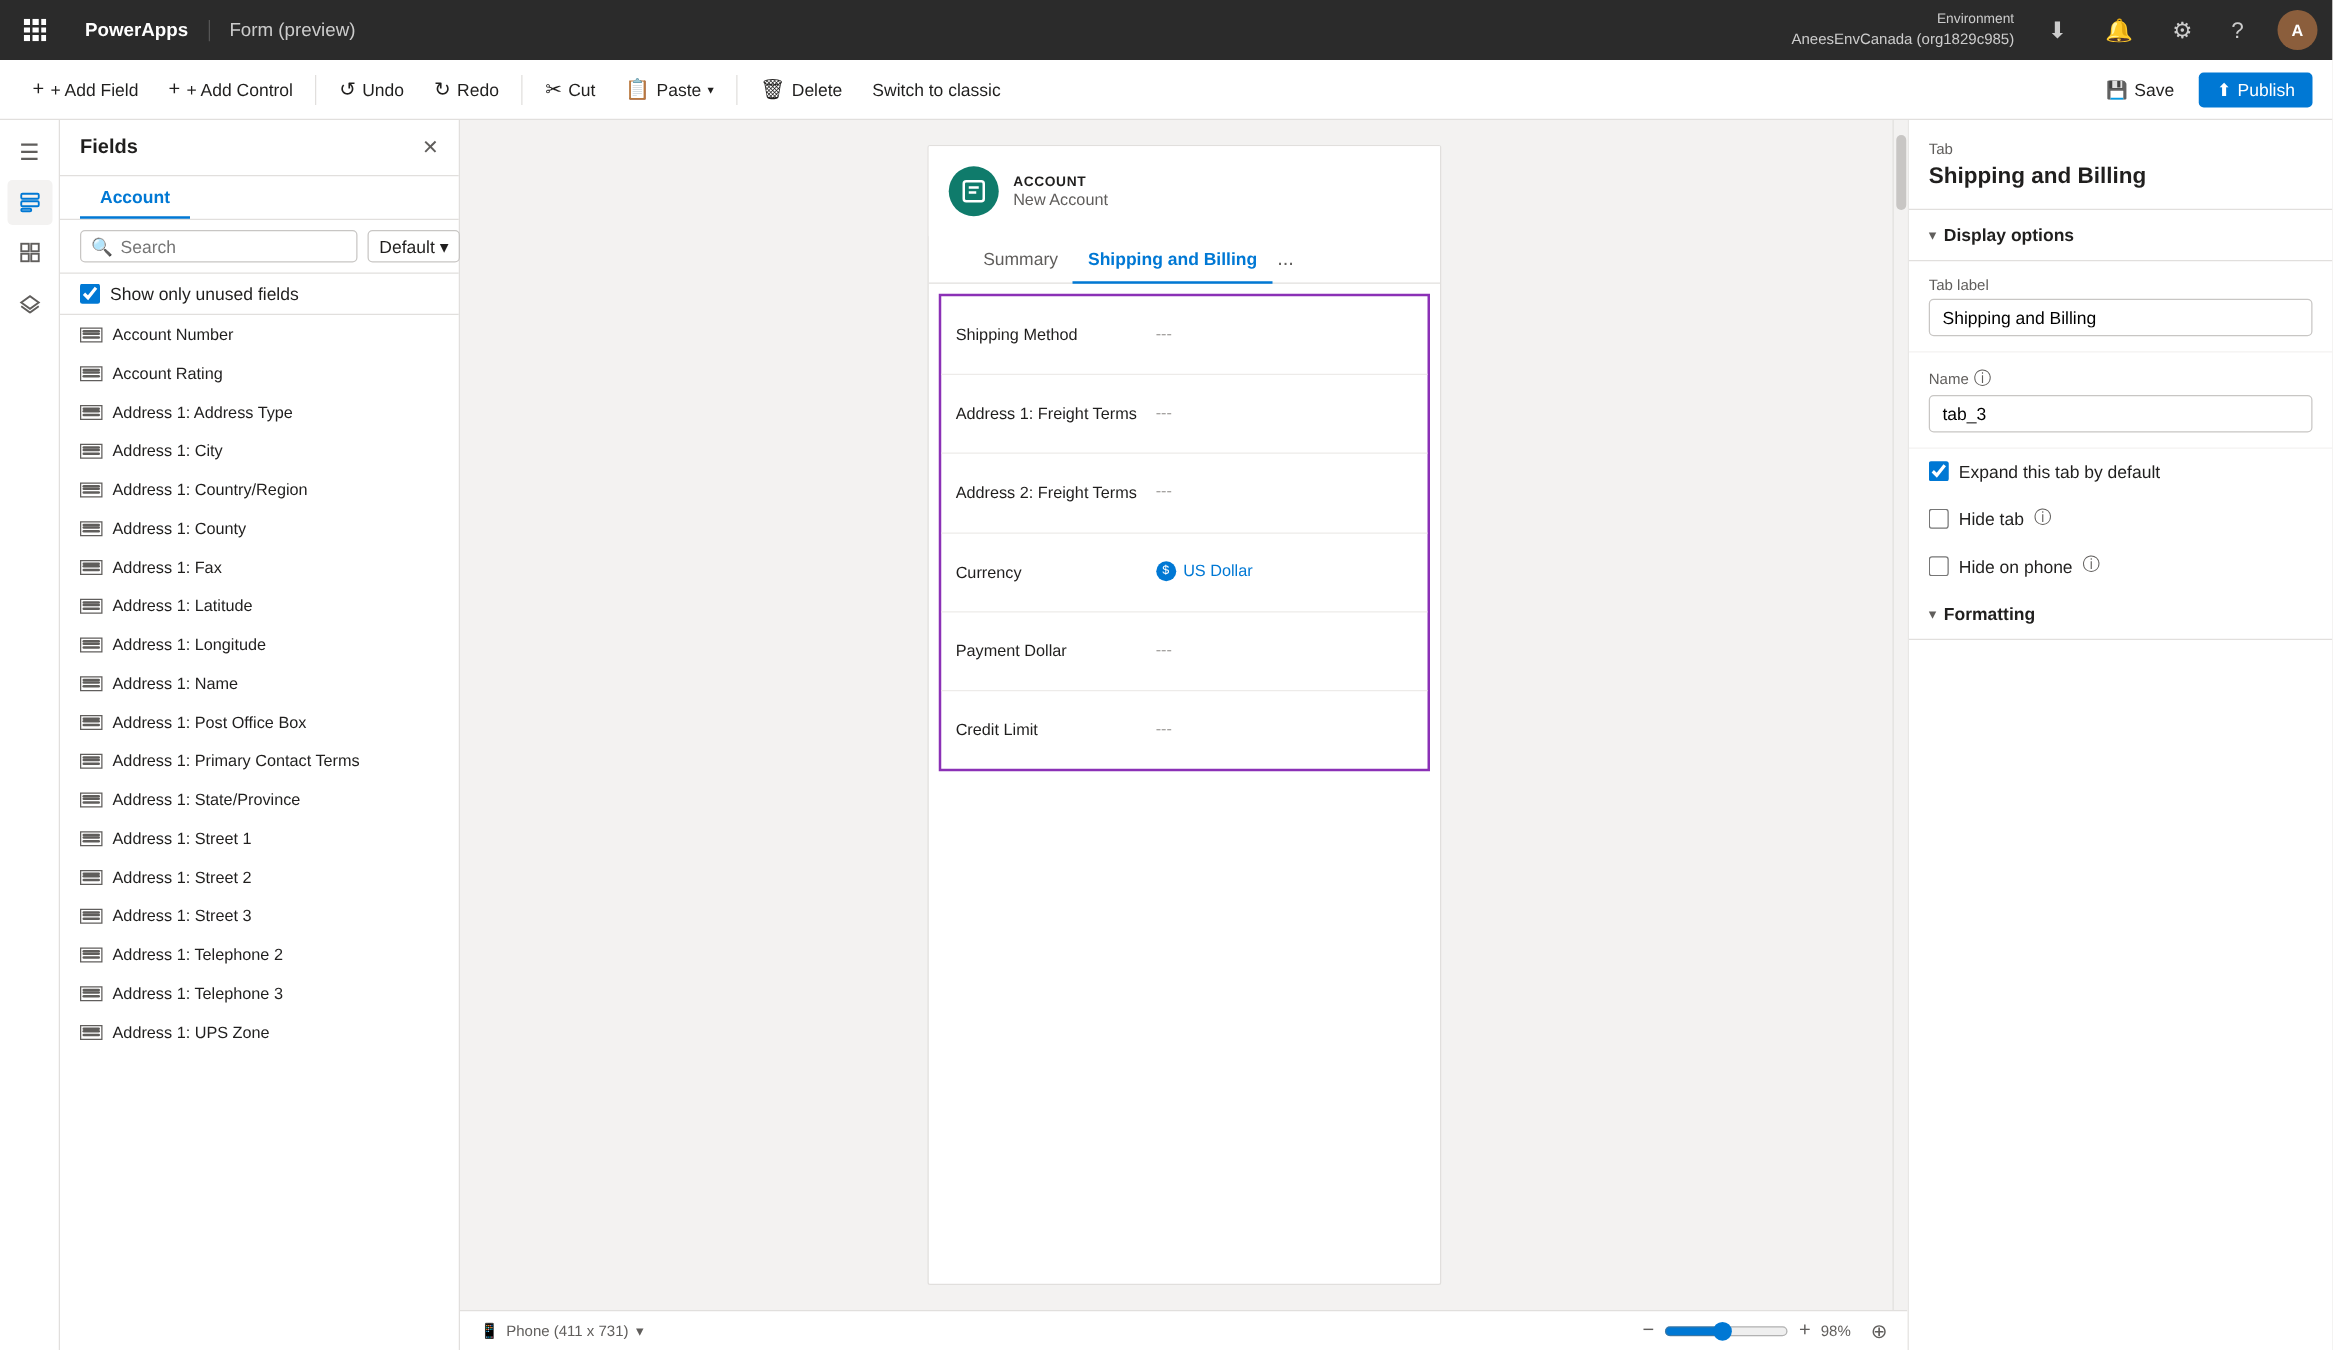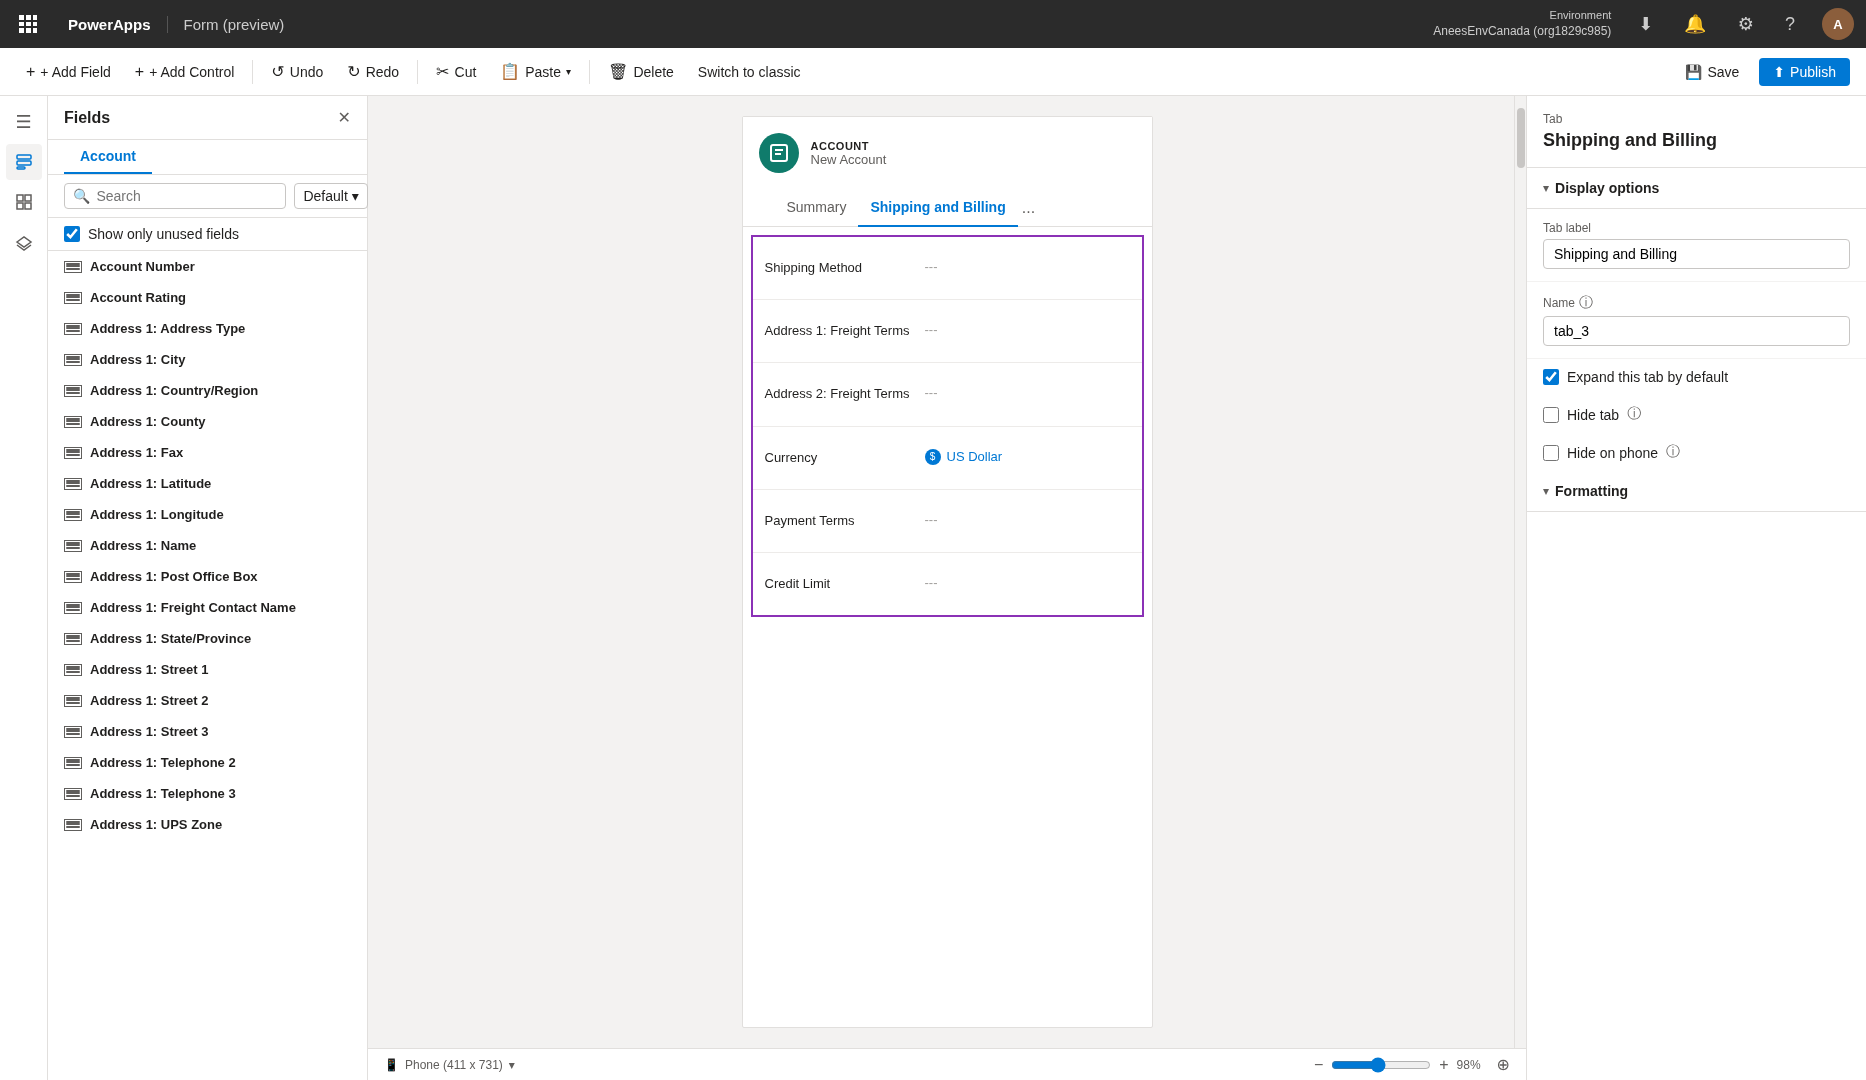--- a/index.html
+++ b/index.html
@@ -47,21 +47,21 @@
     .fields-panel .search-row { display: flex; align-items: center; gap: 8px; padding: 8px 16px; border-bottom: 1px solid #e1dfdd; }
     .fields-panel .search-box { display: flex; align-items: center; flex: 1; border: 1px solid #c8c6c4; border-radius: 4px; padding: 4px 8px; gap: 6px; }
     .fields-panel .search-box input { border: none; outline: none; font-size: 14px; flex: 1; background: transparent; }
     .fields-panel .dropdown-btn { display: flex; align-items: center; gap: 4px; padding: 4px 8px; border: 1px solid #c8c6c4; border-radius: 4px; cursor: pointer; font-size: 14px; }
     .fields-panel .checkbox-row { display: flex; align-items: center; gap: 8px; padding: 8px 16px; border-bottom: 1px solid #e1dfdd; }
     .fields-panel .checkbox-row input[type=checkbox] { width: 16px; height: 16px; accent-color: #0078d4; }
     .fields-list { flex: 1; overflow-y: auto; }
     .fields-list .field-item { display: flex; align-items: center; gap: 8px; padding: 8px 16px; cursor: pointer; }
     .fields-list .field-icon { width: 18px; height: 12px; border: 1px solid #605e5c; display: flex; flex-direction: column; justify-content: space-around; padding: 1px; flex-shrink: 0; }
     .fields-list .field-icon span { display: block; height: 2px; background: #605e5c; border-radius: 1px; }
-    .fields-list .field-name { font-size: 13px; color: #201f1e; font-weight: bold; }
+    .fields-list .field-name { font-size: 13px; color: #201f1e; }
 
     
     .canvas-area { flex: 1; background: #f3f2f1; display: flex; flex-direction: column; overflow: hidden; position: relative; }
     .canvas-scroll { flex: 1; overflow-y: auto; padding: 20px; display: flex; justify-content: center; }
     .form-container { background: #fff; width: 411px; border: 1px solid #e1dfdd; border-radius: 2px; }
     .form-header { display: flex; align-items: center; gap: 12px; padding: 16px; background: #fff; }
     .form-header .form-icon { width: 40px; height: 40px; border-radius: 50%; background: #0f7b6b; display: flex; align-items: center; justify-content: center; color: #fff; font-size: 18px; }
     .form-header .form-info .form-type { font-size: 11px; font-weight: 700; color: #201f1e; text-transform: uppercase; letter-spacing: 0.5px; }
     .form-header .form-info .form-subtitle { font-size: 13px; color: #605e5c; }
     .form-tabs { display: flex; align-items: center; border-bottom: 1px solid #e1dfdd; padding: 0 32px; gap: 0; }
@@ -325,21 +325,21 @@
             <span></span>
       </div>
       <span class="field-name">Address 1: Post Office Box</span>
     </div>
         <div class="field-item">
       <div class="field-icon">
         <span></span>
             <span></span>
             <span></span>
       </div>
-      <span class="field-name">Address 1: Freight Contact Name</span>
+      <span class="field-name">Address 1: Primary Contact Terms</span>
     </div>
         <div class="field-item">
       <div class="field-icon">
         <span></span>
             <span></span>
             <span></span>
       </div>
       <span class="field-name">Address 1: State/Province</span>
     </div>
         <div class="field-item">
@@ -432,21 +432,21 @@
         <div class="field-value">---</div>
       </div>
             <div class="form-field">
         <div class="field-label">Currency</div>
         <div class="field-value currency">
           <div class="currency-icon">$</div>
           <span>US Dollar</span>
         </div>
       </div>
             <div class="form-field">
-        <div class="field-label">Payment Terms</div>
+        <div class="field-label">Payment Dollar</div>
         <div class="field-value">---</div>
       </div>
             <div class="form-field">
         <div class="field-label">Credit Limit</div>
         <div class="field-value">---</div>
       </div>
           </div>
       </div>
     </div>
 

